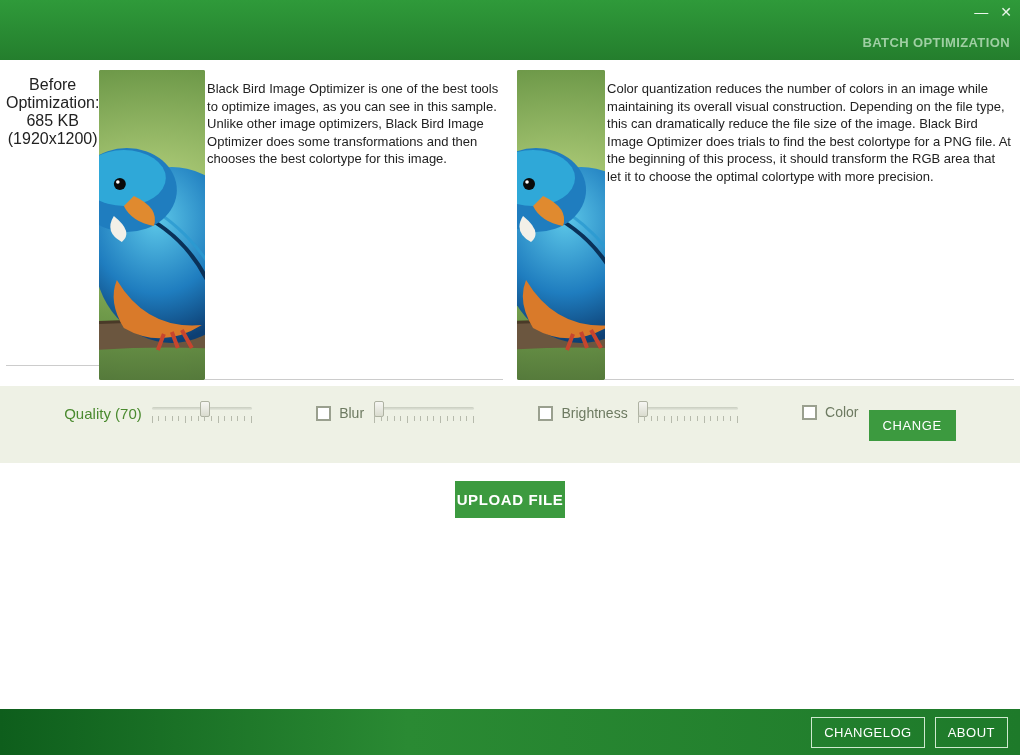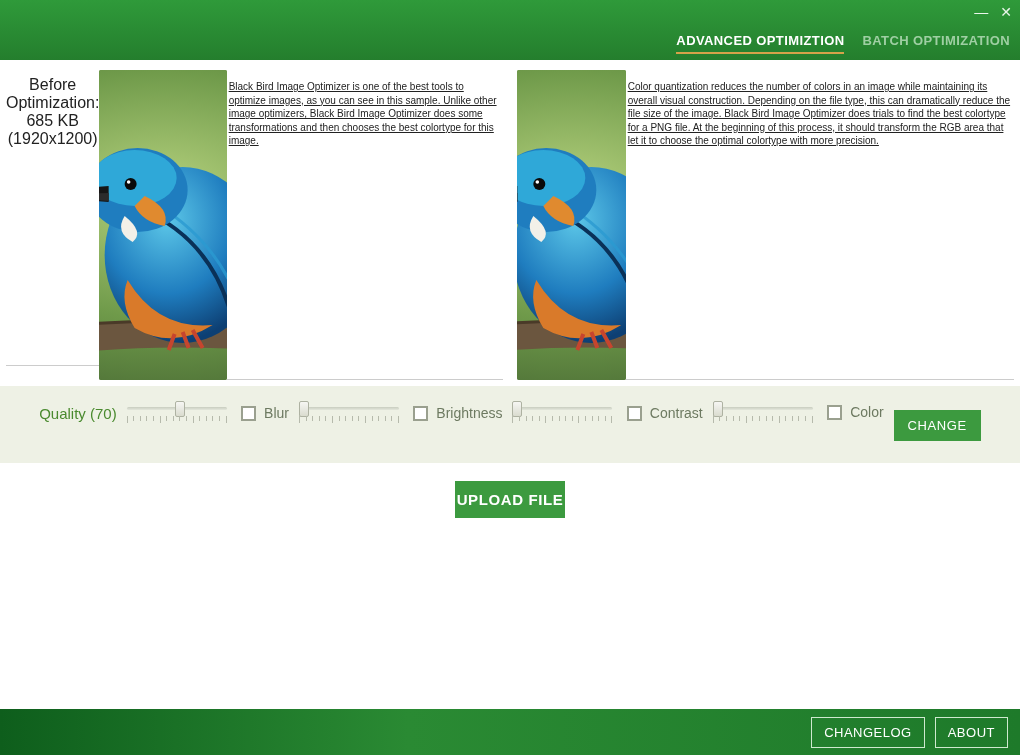--- a/index.html
+++ b/index.html
@@ -78,27 +78,26 @@
   .preview {
     width: 100%;
     height: 310px;
     border-radius: 2px;
     overflow: hidden;
     position: relative;
     background: #6a8a4a;
   }
   .preview svg { width: 100%; height: 100%; display: block; }
   .desc {
-    font-size: 10px;
+    font-size: 13px;
     color: #222;
     line-height: 1.35;
     padding: 10px 2px 12px 2px;
     border-bottom: 1px solid #ccc;
     min-height: 90px;
-    text-decoration: underline;
   }
   
   .controls {
     background: #eef1e5;
     margin-top: 6px;
     padding: 18px 32px 22px 32px;
     display: flex;
     align-items: flex-start;
     justify-content: space-around;
   }
@@ -207,21 +206,20 @@
 </style>
 </head>
 <body>
 
 <div class="header">
   <div class="window-controls">
     <span>—</span>
     <span>✕</span>
   </div>
   <div class="tabs">
-    <div class="tab active">ADVANCED OPTIMIZTION</div>
     <div class="tab">BATCH OPTIMIZATION</div>
   </div>
 </div>
 
 <div class="compare">
   <div class="col">
     <div class="col-title">Before Optimization: 685 KB (1920x1200)</div>
     <div class="preview">
       <svg viewBox="0 0 500 310" preserveAspectRatio="xMidYMid slice">
         <defs>
@@ -377,48 +375,20 @@
           <i class="tall"></i>
           <i></i>
           <i></i>
           <i></i>
           <i></i>
           <i class="tall"></i>
         </div>
     </div>
   </div>
 
-  <div class="ctrl">
-    <div class="ctrl-head">
-      <span class="chk"></span>
-      <span>Contrast</span>
-    </div>
-    <div class="slider">
-      <div class="track"></div>
-      <div class="thumb" style="left:0px"></div>
-      <div class="ticks">
-          <i class="tall"></i>
-          <i></i>
-          <i></i>
-          <i></i>
-          <i></i>
-          <i class="tall"></i>
-          <i></i>
-          <i></i>
-          <i></i>
-          <i></i>
-          <i class="tall"></i>
-          <i></i>
-          <i></i>
-          <i></i>
-          <i></i>
-          <i class="tall"></i>
-        </div>
-    </div>
-  </div>
 
   <div class="ctrl" style="align-items:flex-start;">
     <div class="ctrl-head">
       <span class="chk"></span>
       <span>Color</span>
     </div>
     <button class="change-btn">CHANGE</button>
   </div>
 
 </div>

